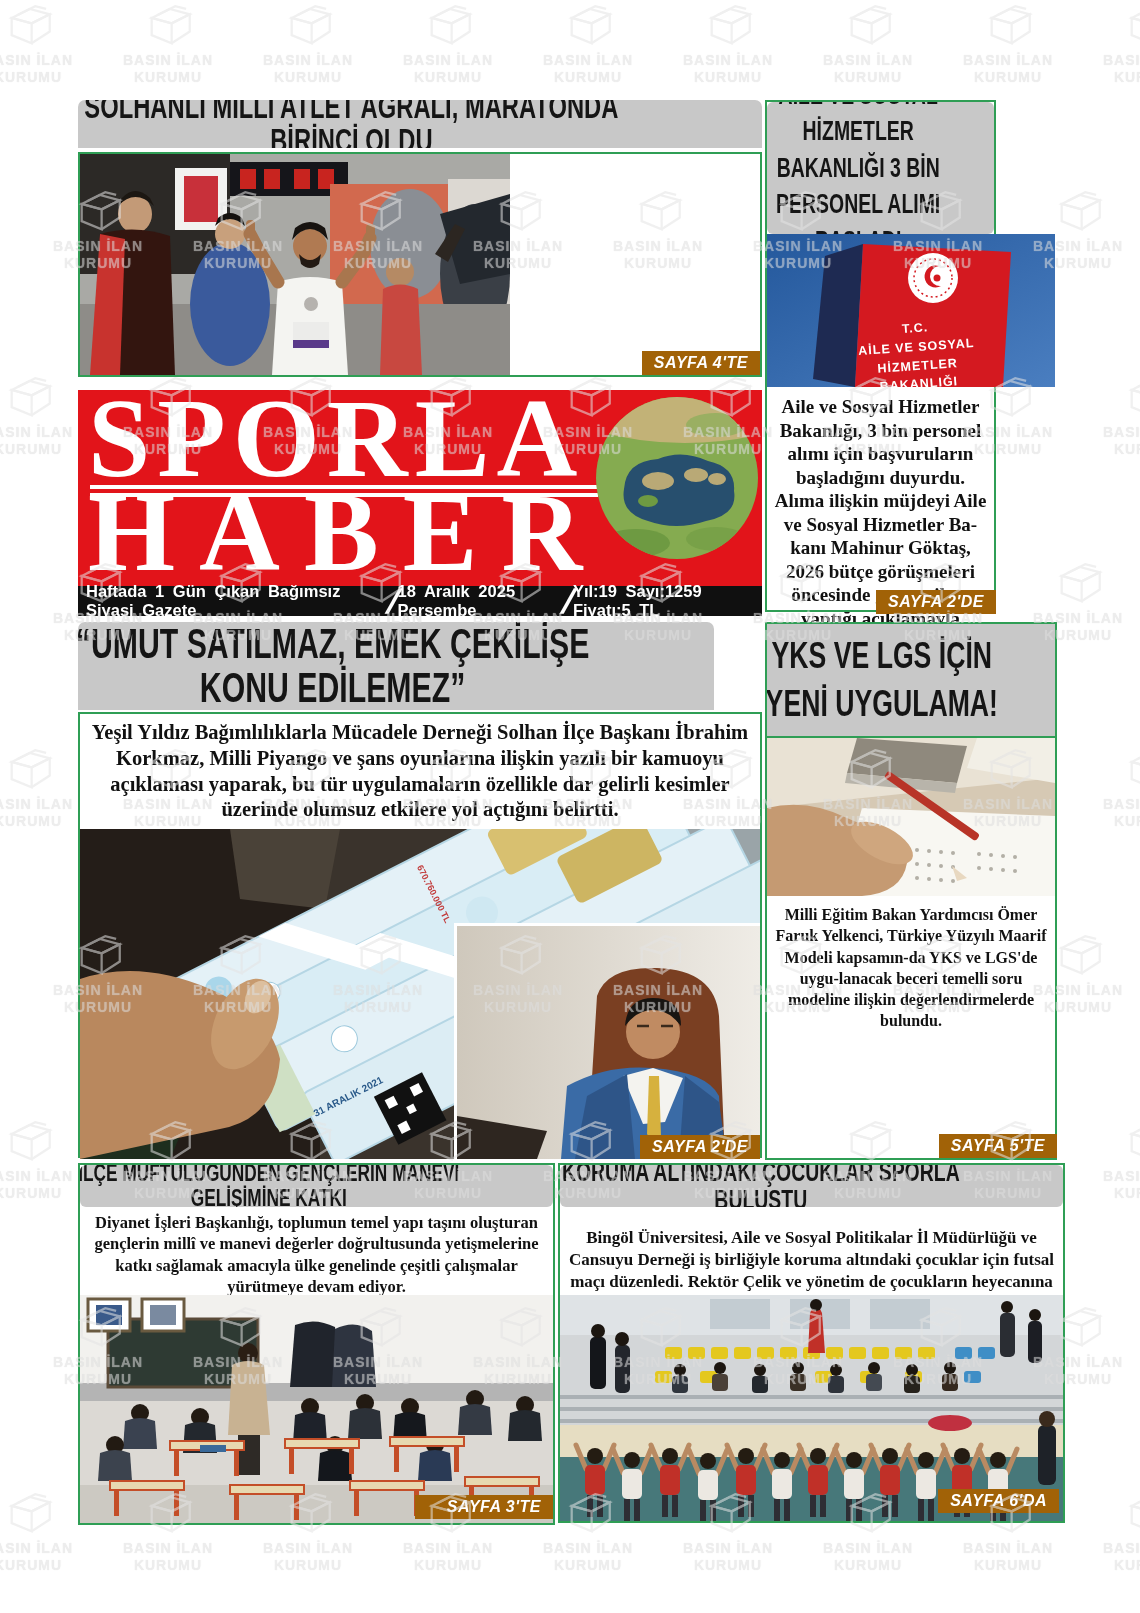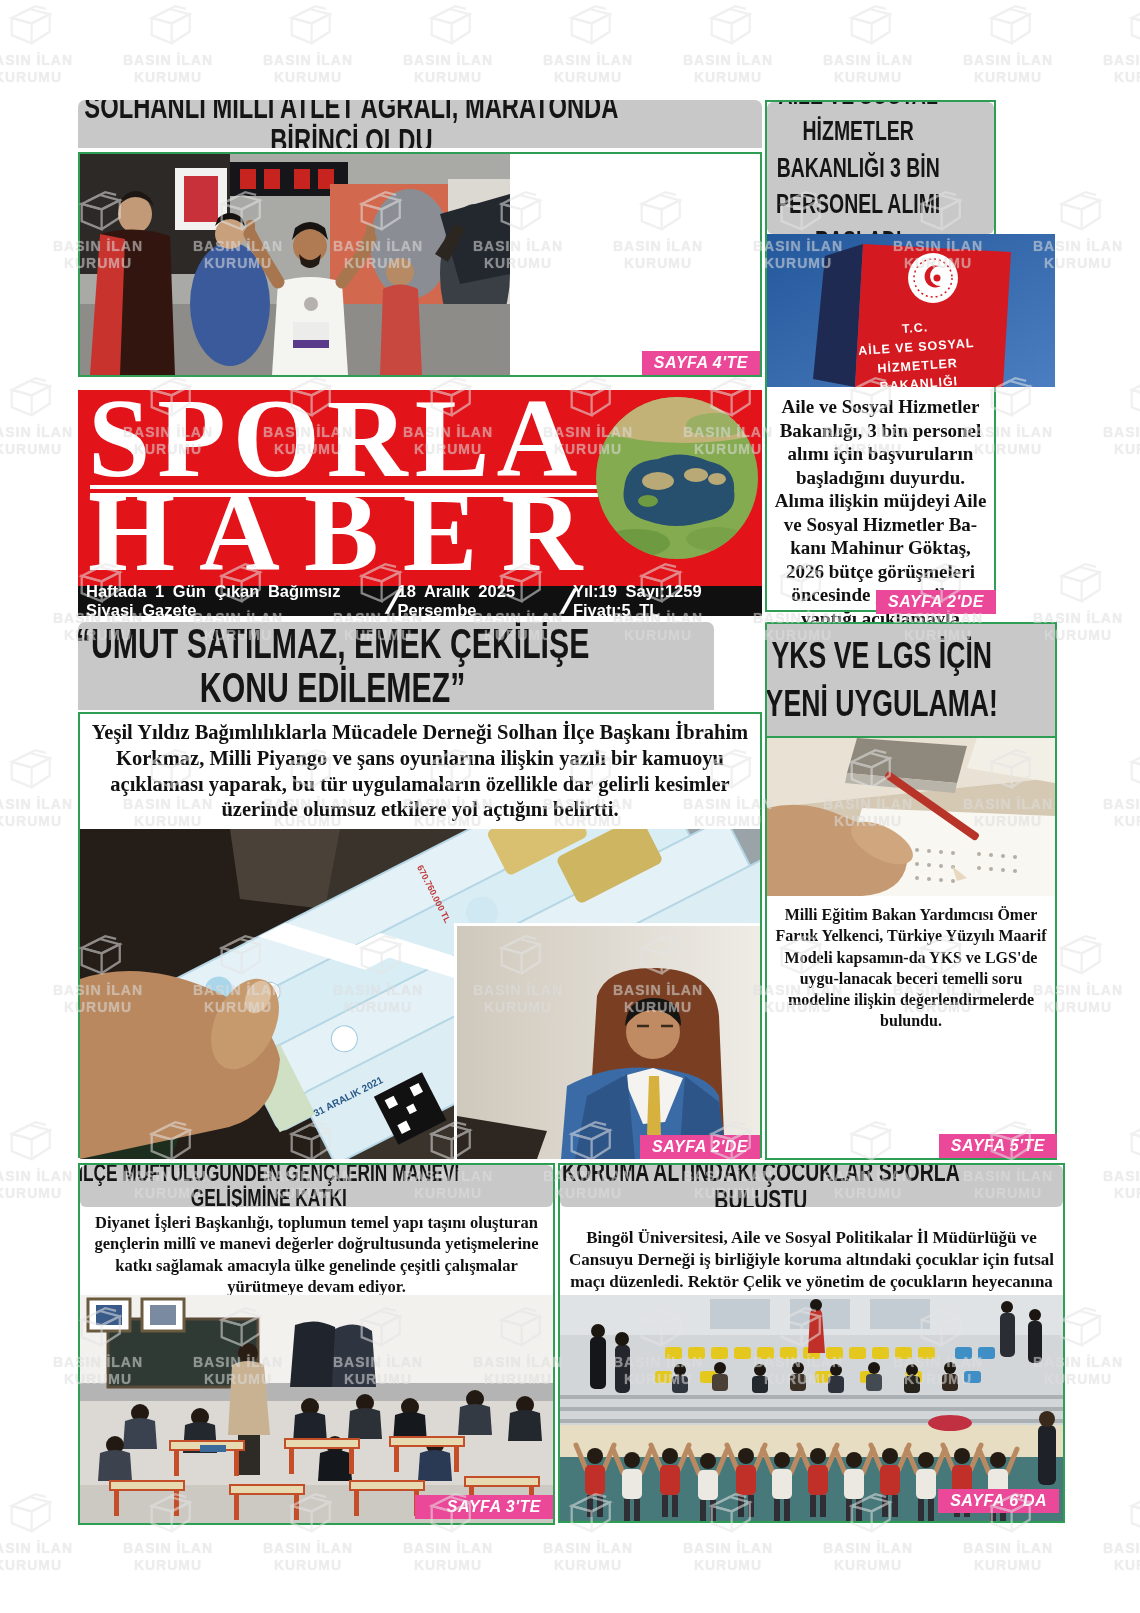--- a/index.html
+++ b/index.html
@@ -10,21 +10,21 @@
   .wm-tile{position:absolute;width:124px;text-align:center;color:#dfdfdf;font-weight:bold;
            font-size:14px;line-height:17px;letter-spacing:1px;text-shadow:0 0 1px #d2d2d2;}
   .wm-tile svg{display:block;margin:0 auto 2px auto;}
   
   .bar{position:absolute;background:#c8c8c8;border-radius:7px 7px 0 0;display:flex;
        align-items:center;justify-content:center;overflow:hidden;}
   .hl{font-weight:bold;color:#151515;text-align:center;line-height:1.04;
       width:140%;margin-left:-20%;transform:scaleX(.72);transform-origin:center;}
   .serif{font-family:"Liberation Serif",serif;font-weight:bold;color:#111;text-align:center;}
   .gbox{position:absolute;border:2px solid #2f9e55;background:#fff;box-sizing:border-box;}
-  .tag{position:absolute;background:#ec4899;color:#fff;font-weight:bold;font-style:italic;
+  .tag{position:absolute;background:#a16207;color:#fff;font-weight:bold;font-style:italic;
        font-size:16px;padding:3px 12px;letter-spacing:.5px;z-index:20;}
   .photo{position:relative;overflow:hidden;background:#ddd;}
   .photo svg{display:block;}
   
   .masthead{position:absolute;left:78px;top:390px;width:684px;height:196px;background:#e2141a;}
   .mline{font-family:"Liberation Serif",serif;font-weight:bold;color:#fff;position:absolute;
          left:10px;white-space:nowrap;}
   .m1{font-size:112px;top:-16px;letter-spacing:7px;}
   .m2{font-size:112px;top:78px;letter-spacing:24px;}
   .mrule{position:absolute;left:12px;width:508px;height:4px;background:#fff;}

